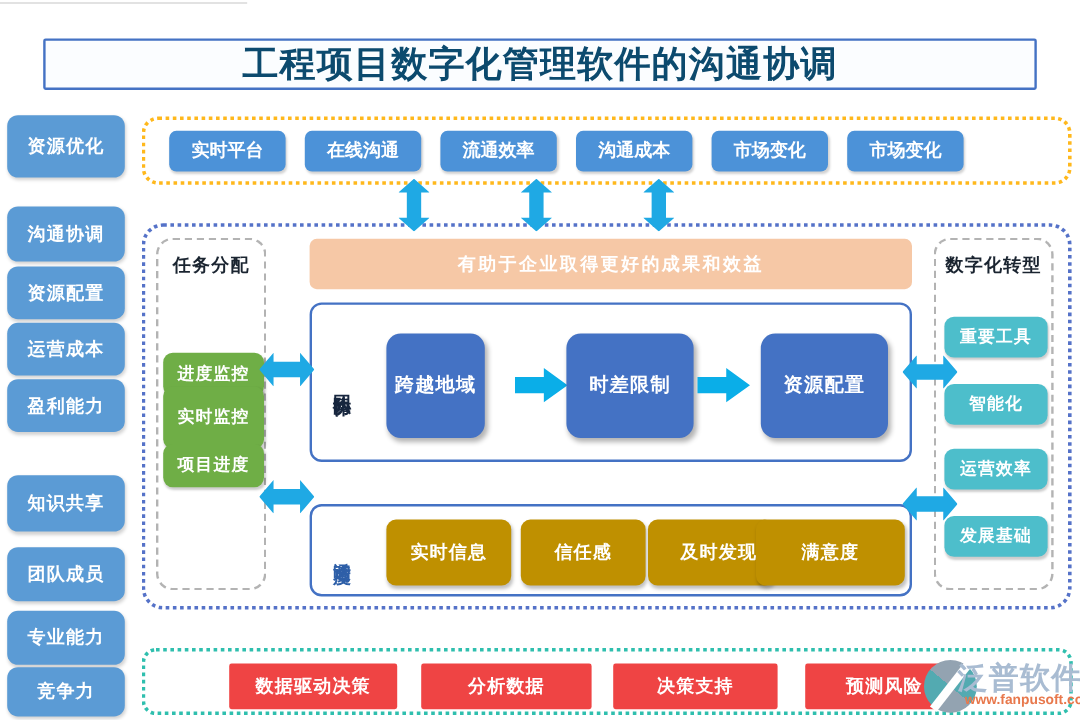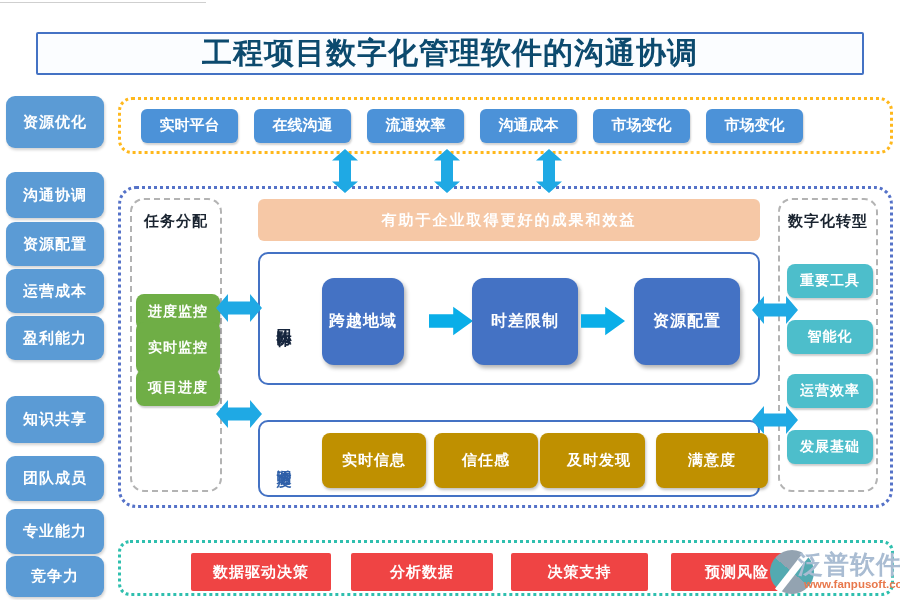--- a/index.html
+++ b/index.html
@@ -120,21 +120,21 @@
     <div class="node-blue" style="left:212px;top:24px;width:106px;height:87px;">时差限制</div>
     <div class="chev" style="left:321px;top:50px;"></div>
     <div class="node-blue" style="left:374px;top:24px;width:106px;height:87px;">资源配置</div>
   </div>
 
   <div class="inner-box" style="top:420px;width:502px;height:77px;">
     <div class="vlabel blue">透明度</div>
     <div class="node-gold" style="left:62px;width:104px;">实时信息</div>
     <div class="node-gold" style="left:174px;width:104px;">信任感</div>
     <div class="node-gold" style="left:280px;width:105px;padding-left:13px;">及时发现</div>
-    <div class="node-gold" style="left:396px;width:112px;">满意度</div>
+    <div class="node-gold" style="left:370px;width:124px;">满意度</div>
   </div>
 
   <div class="dash-col" style="left:778px;top:198px;width:100px;height:294px;">
     <div class="col-label">数字化转型</div>
     <div class="col-btn tealb" style="left:7px;top:64px;width:86px;height:34px;">重要工具</div>
     <div class="col-btn tealb" style="left:7px;top:120px;width:86px;height:34px;">智能化</div>
     <div class="col-btn tealb" style="left:7px;top:174px;width:86px;height:34px;">运营效率</div>
     <div class="col-btn tealb" style="left:7px;top:230px;width:86px;height:34px;">发展基础</div>
   </div>
 

